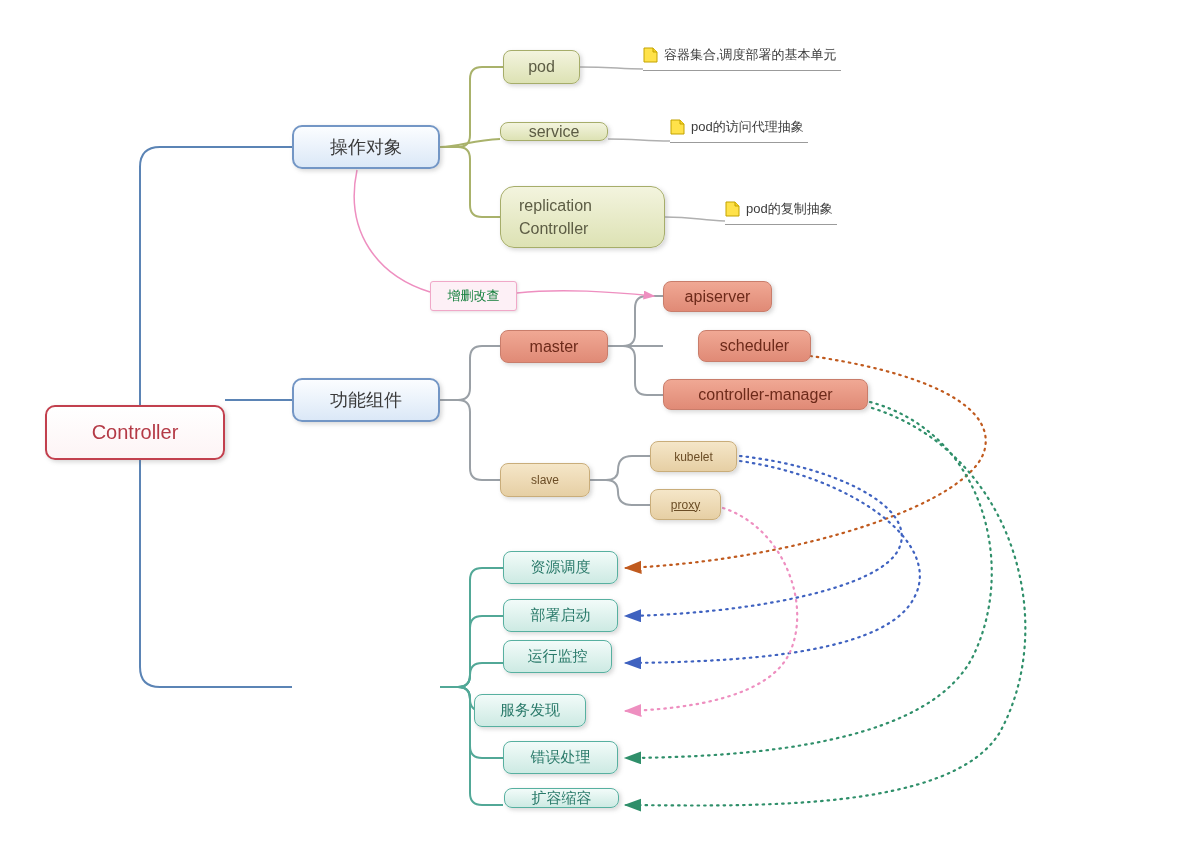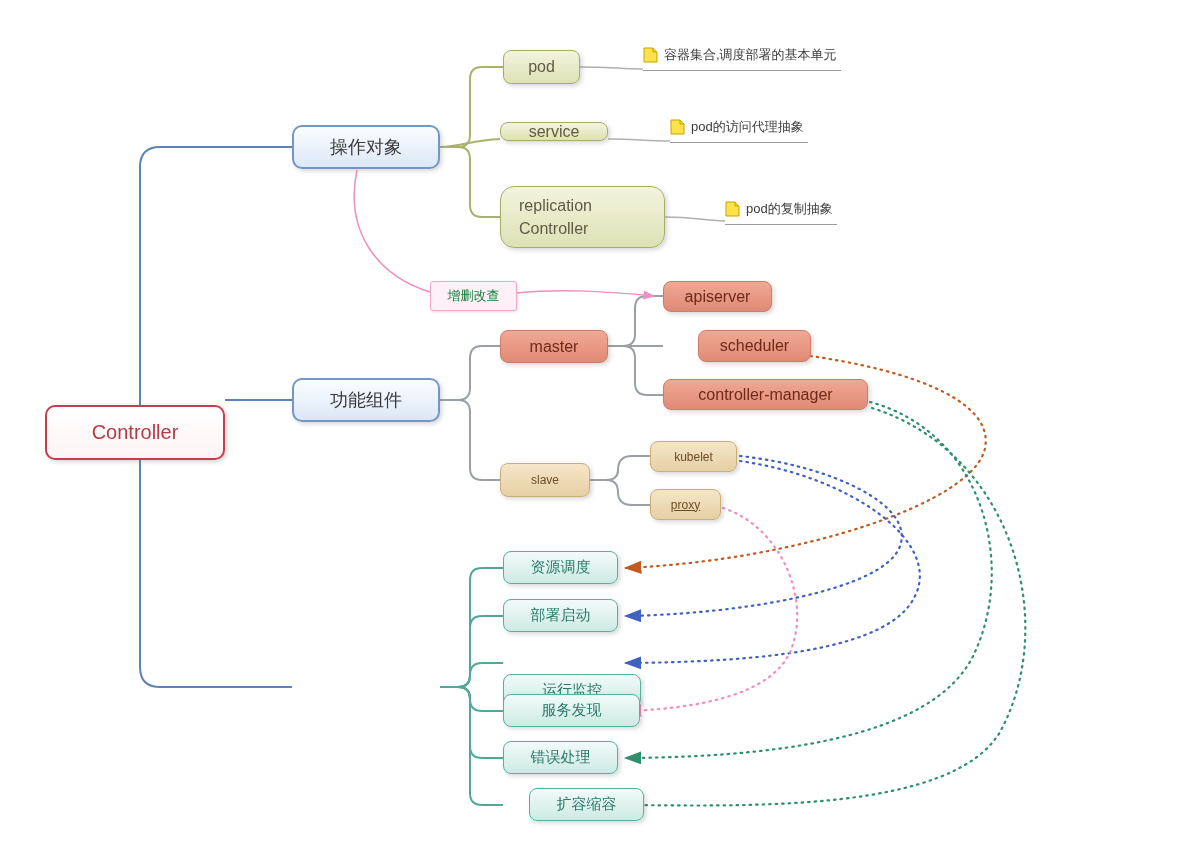--- a/index.html
+++ b/index.html
@@ -35,24 +35,24 @@
   .tan{border:1.5px solid #c9ad7a;border-radius:8px;background:linear-gradient(#f5e6c8,#e6cfa4);
        color:#6b4d26;font-size:12px;}
   #n-slave{left:500px;top:463px;width:90px;height:34px;}
   #n-kubelet{left:650px;top:441px;width:87px;height:31px;}
   #n-proxy{left:650px;top:489px;width:71px;height:31px;text-decoration:underline;}
   
   .teal{border:1.5px solid #57b0a0;border-radius:8px;background:linear-gradient(#f2fbf9,#cdeae3);
         color:#2a7a6a;font-size:15px;}
   #n-feat0{left:503px;top:551px;width:115px;height:33px;}
   #n-feat1{left:503px;top:599px;width:115px;height:33px;}
-  #n-feat2{left:503px;top:674px;width:138px;height:33px;}
-  #n-feat3{left:503px;top:694px;width:137px;height:33px;}
+  #n-feat2{left:503px;top:640px;width:109px;height:33px;}
+  #n-feat3{left:474px;top:694px;width:112px;height:33px;}
   #n-feat4{left:503px;top:741px;width:115px;height:33px;}
-  #n-feat5{left:529px;top:788px;width:115px;height:33px;}
+  #n-feat5{left:504px;top:788px;width:115px;height:20px;}
   
   #n-crud{left:430px;top:281px;width:87px;height:30px;border:1px solid #f0a8c8;border-radius:3px;
           background:#fdf0f6;color:#15803d;font-size:13px;box-shadow:1px 1px 3px rgba(150,120,130,.25);}
   
   .note{position:absolute;z-index:2;display:flex;align-items:flex-start;gap:6px;
         border-bottom:1px solid #9b9b9b;padding:0 4px 4px 0;color:#3c3c3c;font-size:13px;}
   #note-pod{left:643px;top:46px;}
   #note-service{left:670px;top:118px;}
   #note-repl{left:725px;top:200px;}
   .note-icon{flex:0 0 auto;margin-top:1px;}

